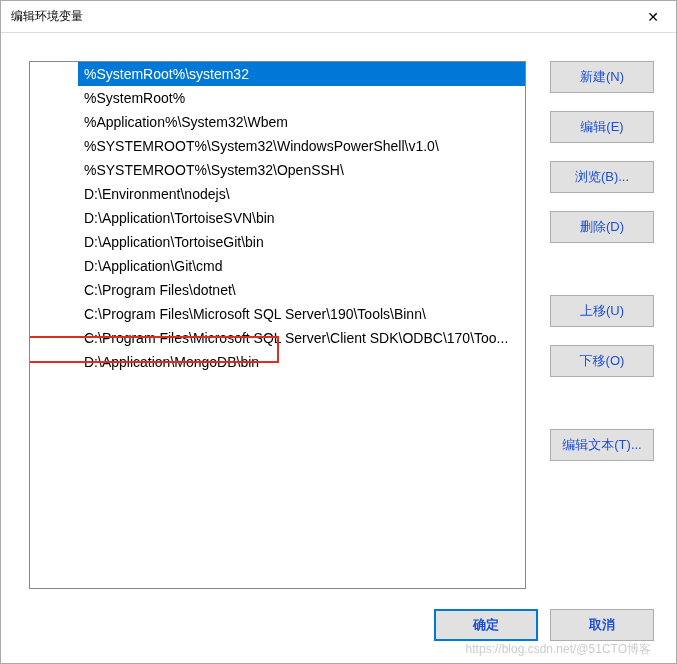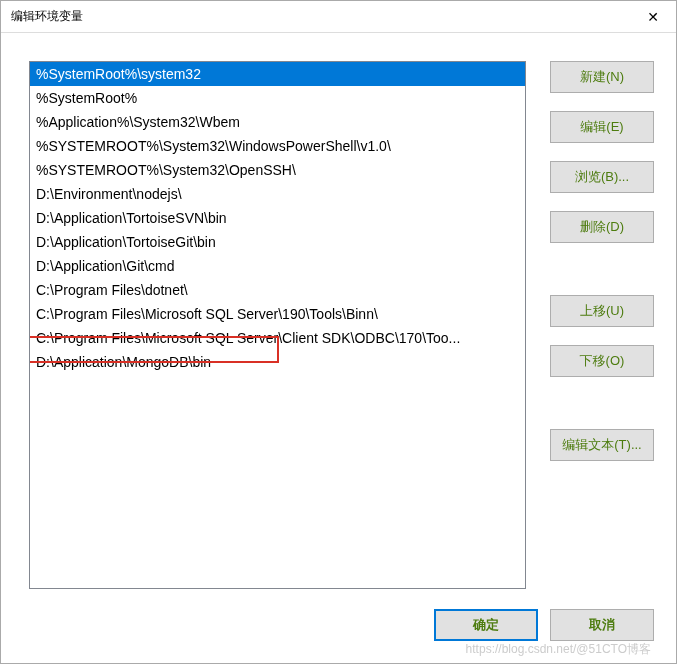--- a/index.html
+++ b/index.html
@@ -38,20 +38,21 @@
       padding: 28px 22px 16px 28px;
       height: 572px;
     }
     .list-container {
       flex: 1;
       border: 1px solid #828790;
       background: #fff;
       overflow: hidden;
       margin-right: 24px;
       position: relative;
+      padding-left: 48px;
     }
     .list-item {
       padding: 4px 6px;
       font-size: 14px;
       color: #000;
       white-space: nowrap;
       overflow: hidden;
       text-overflow: ellipsis;
     }
     .list-item.selected {
@@ -67,21 +68,21 @@
       width: 104px;
       display: flex;
       flex-direction: column;
     }
     .btn {
       height: 32px;
       margin-bottom: 18px;
       background: #e1e1e1;
       border: 1px solid #adadad;
       font-size: 13px;
-      color: #4d7c0f;
+      color: #1d4ed8;
       display: flex;
       align-items: center;
       justify-content: center;
       cursor: pointer;
       text-align: right;
     }
     .gap-large { margin-top: 34px; }
     .footer {
       display: flex;
       justify-content: flex-end;

